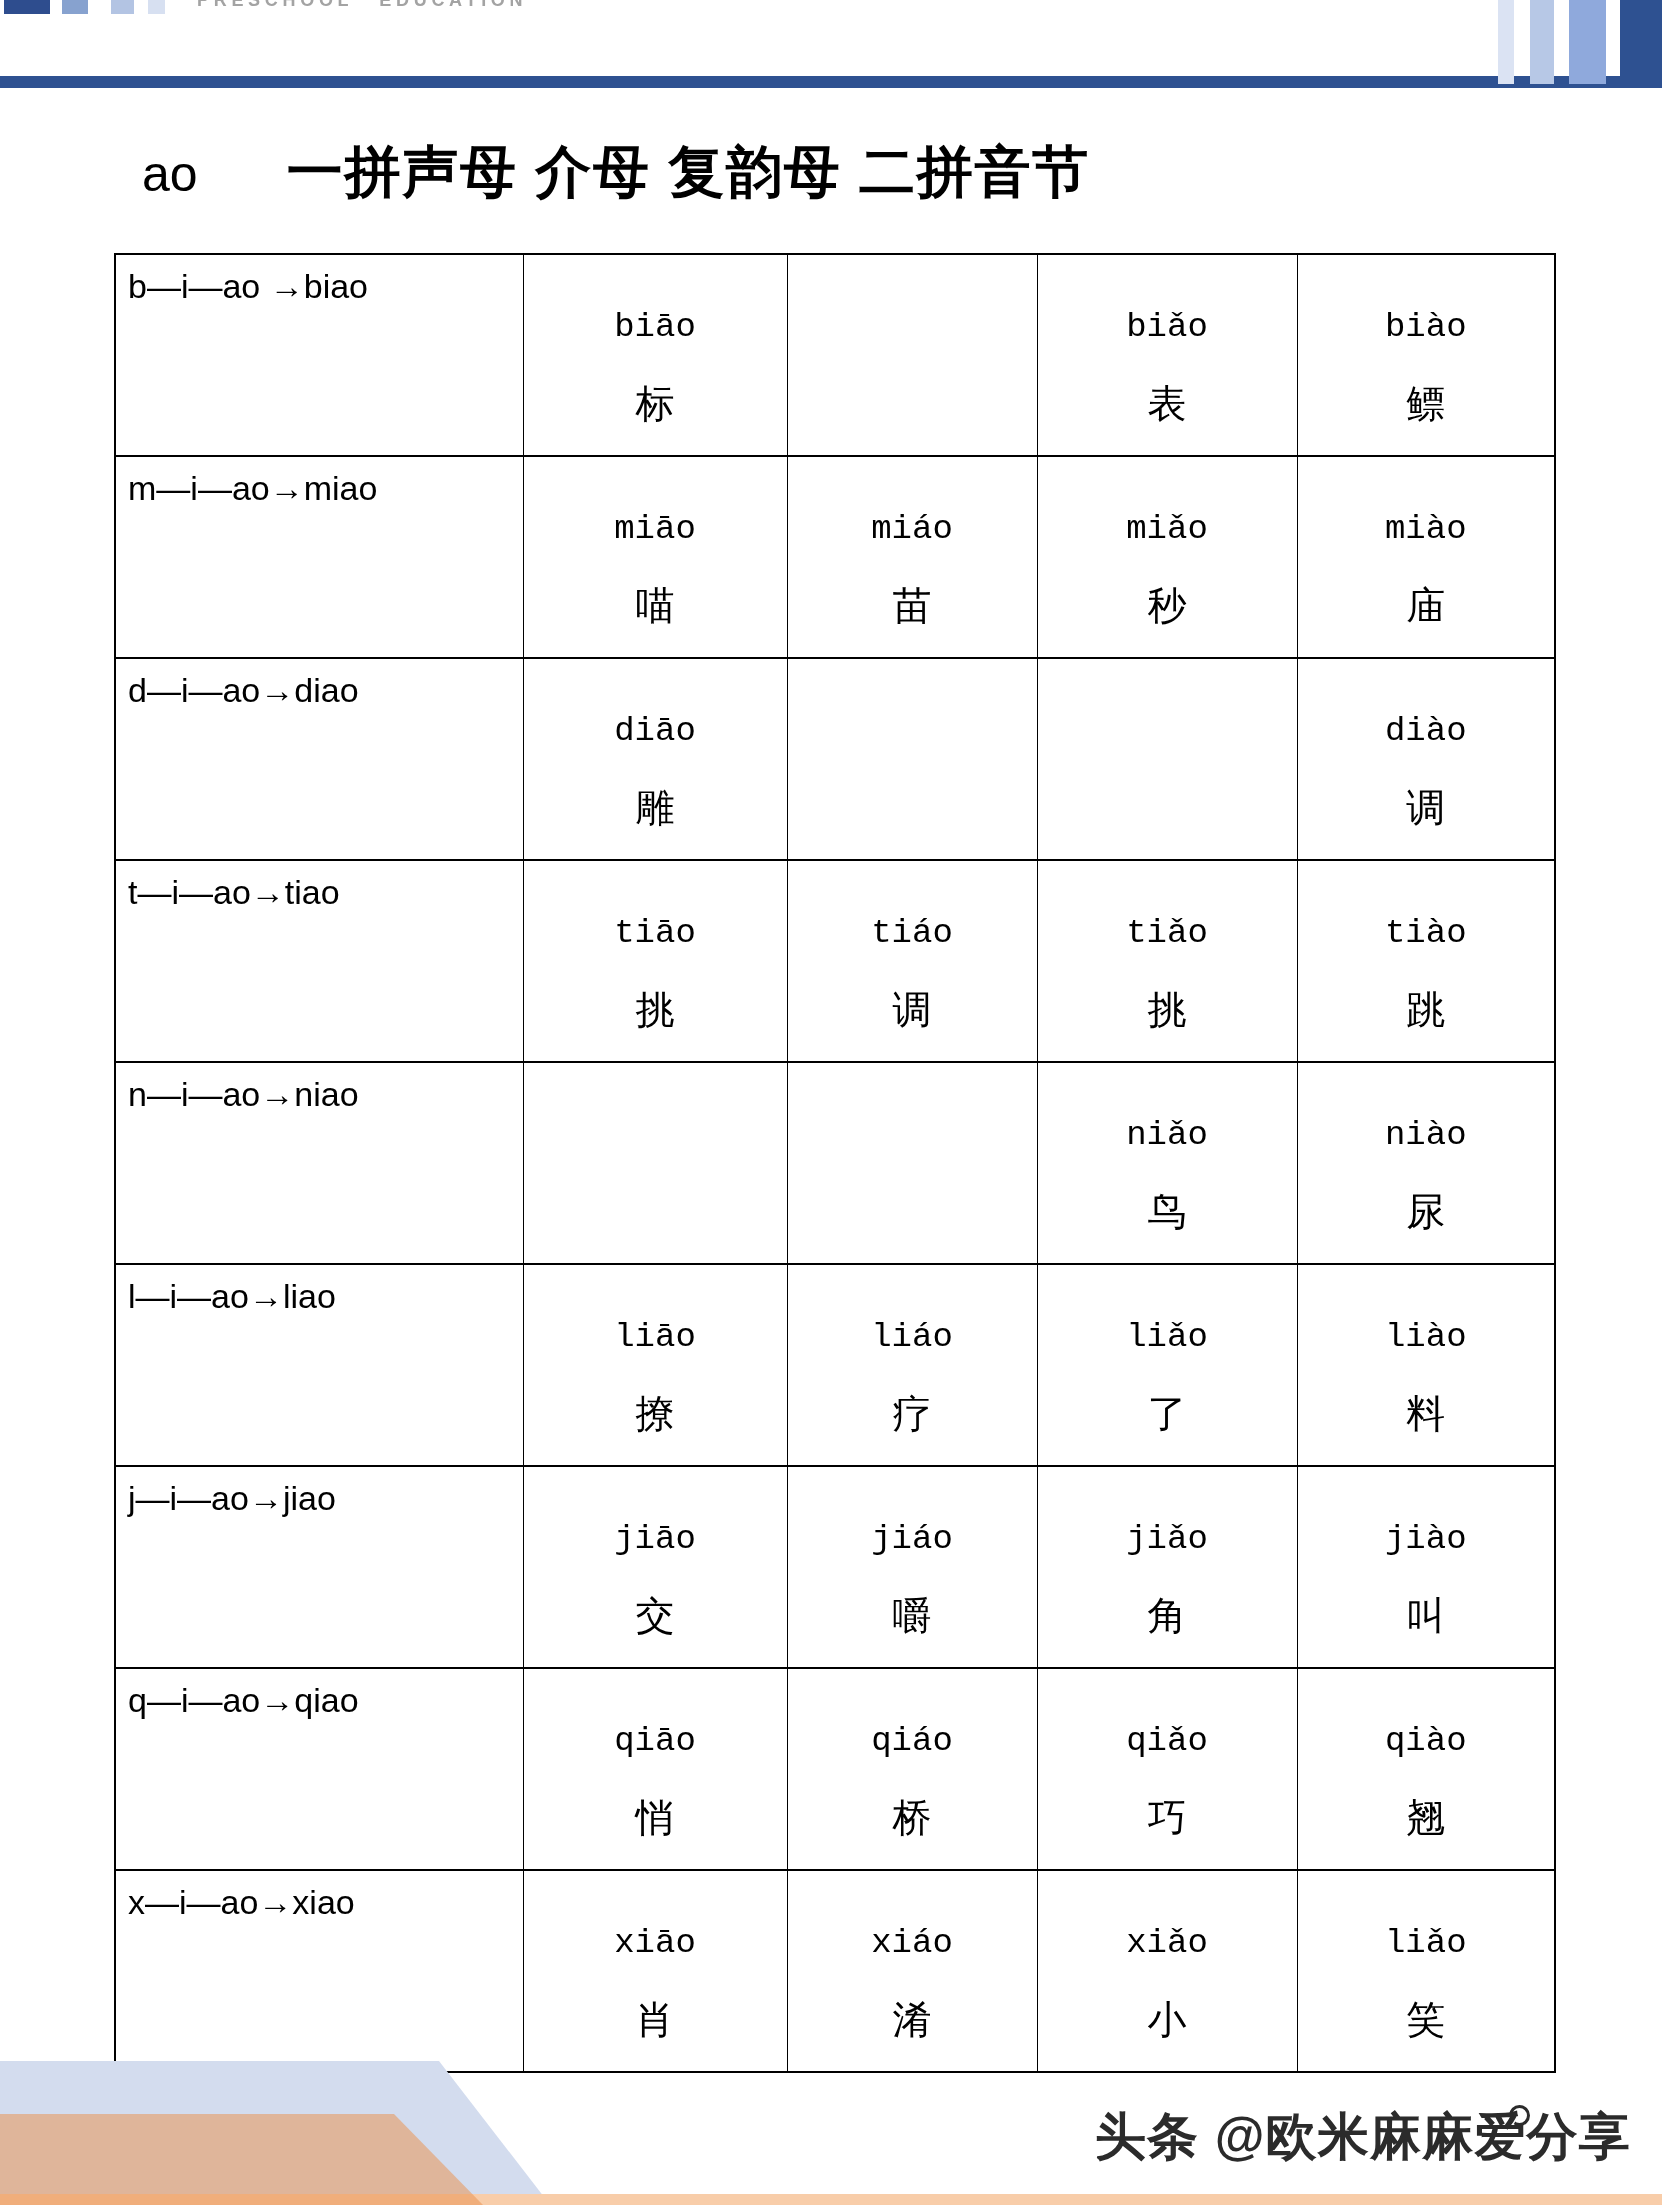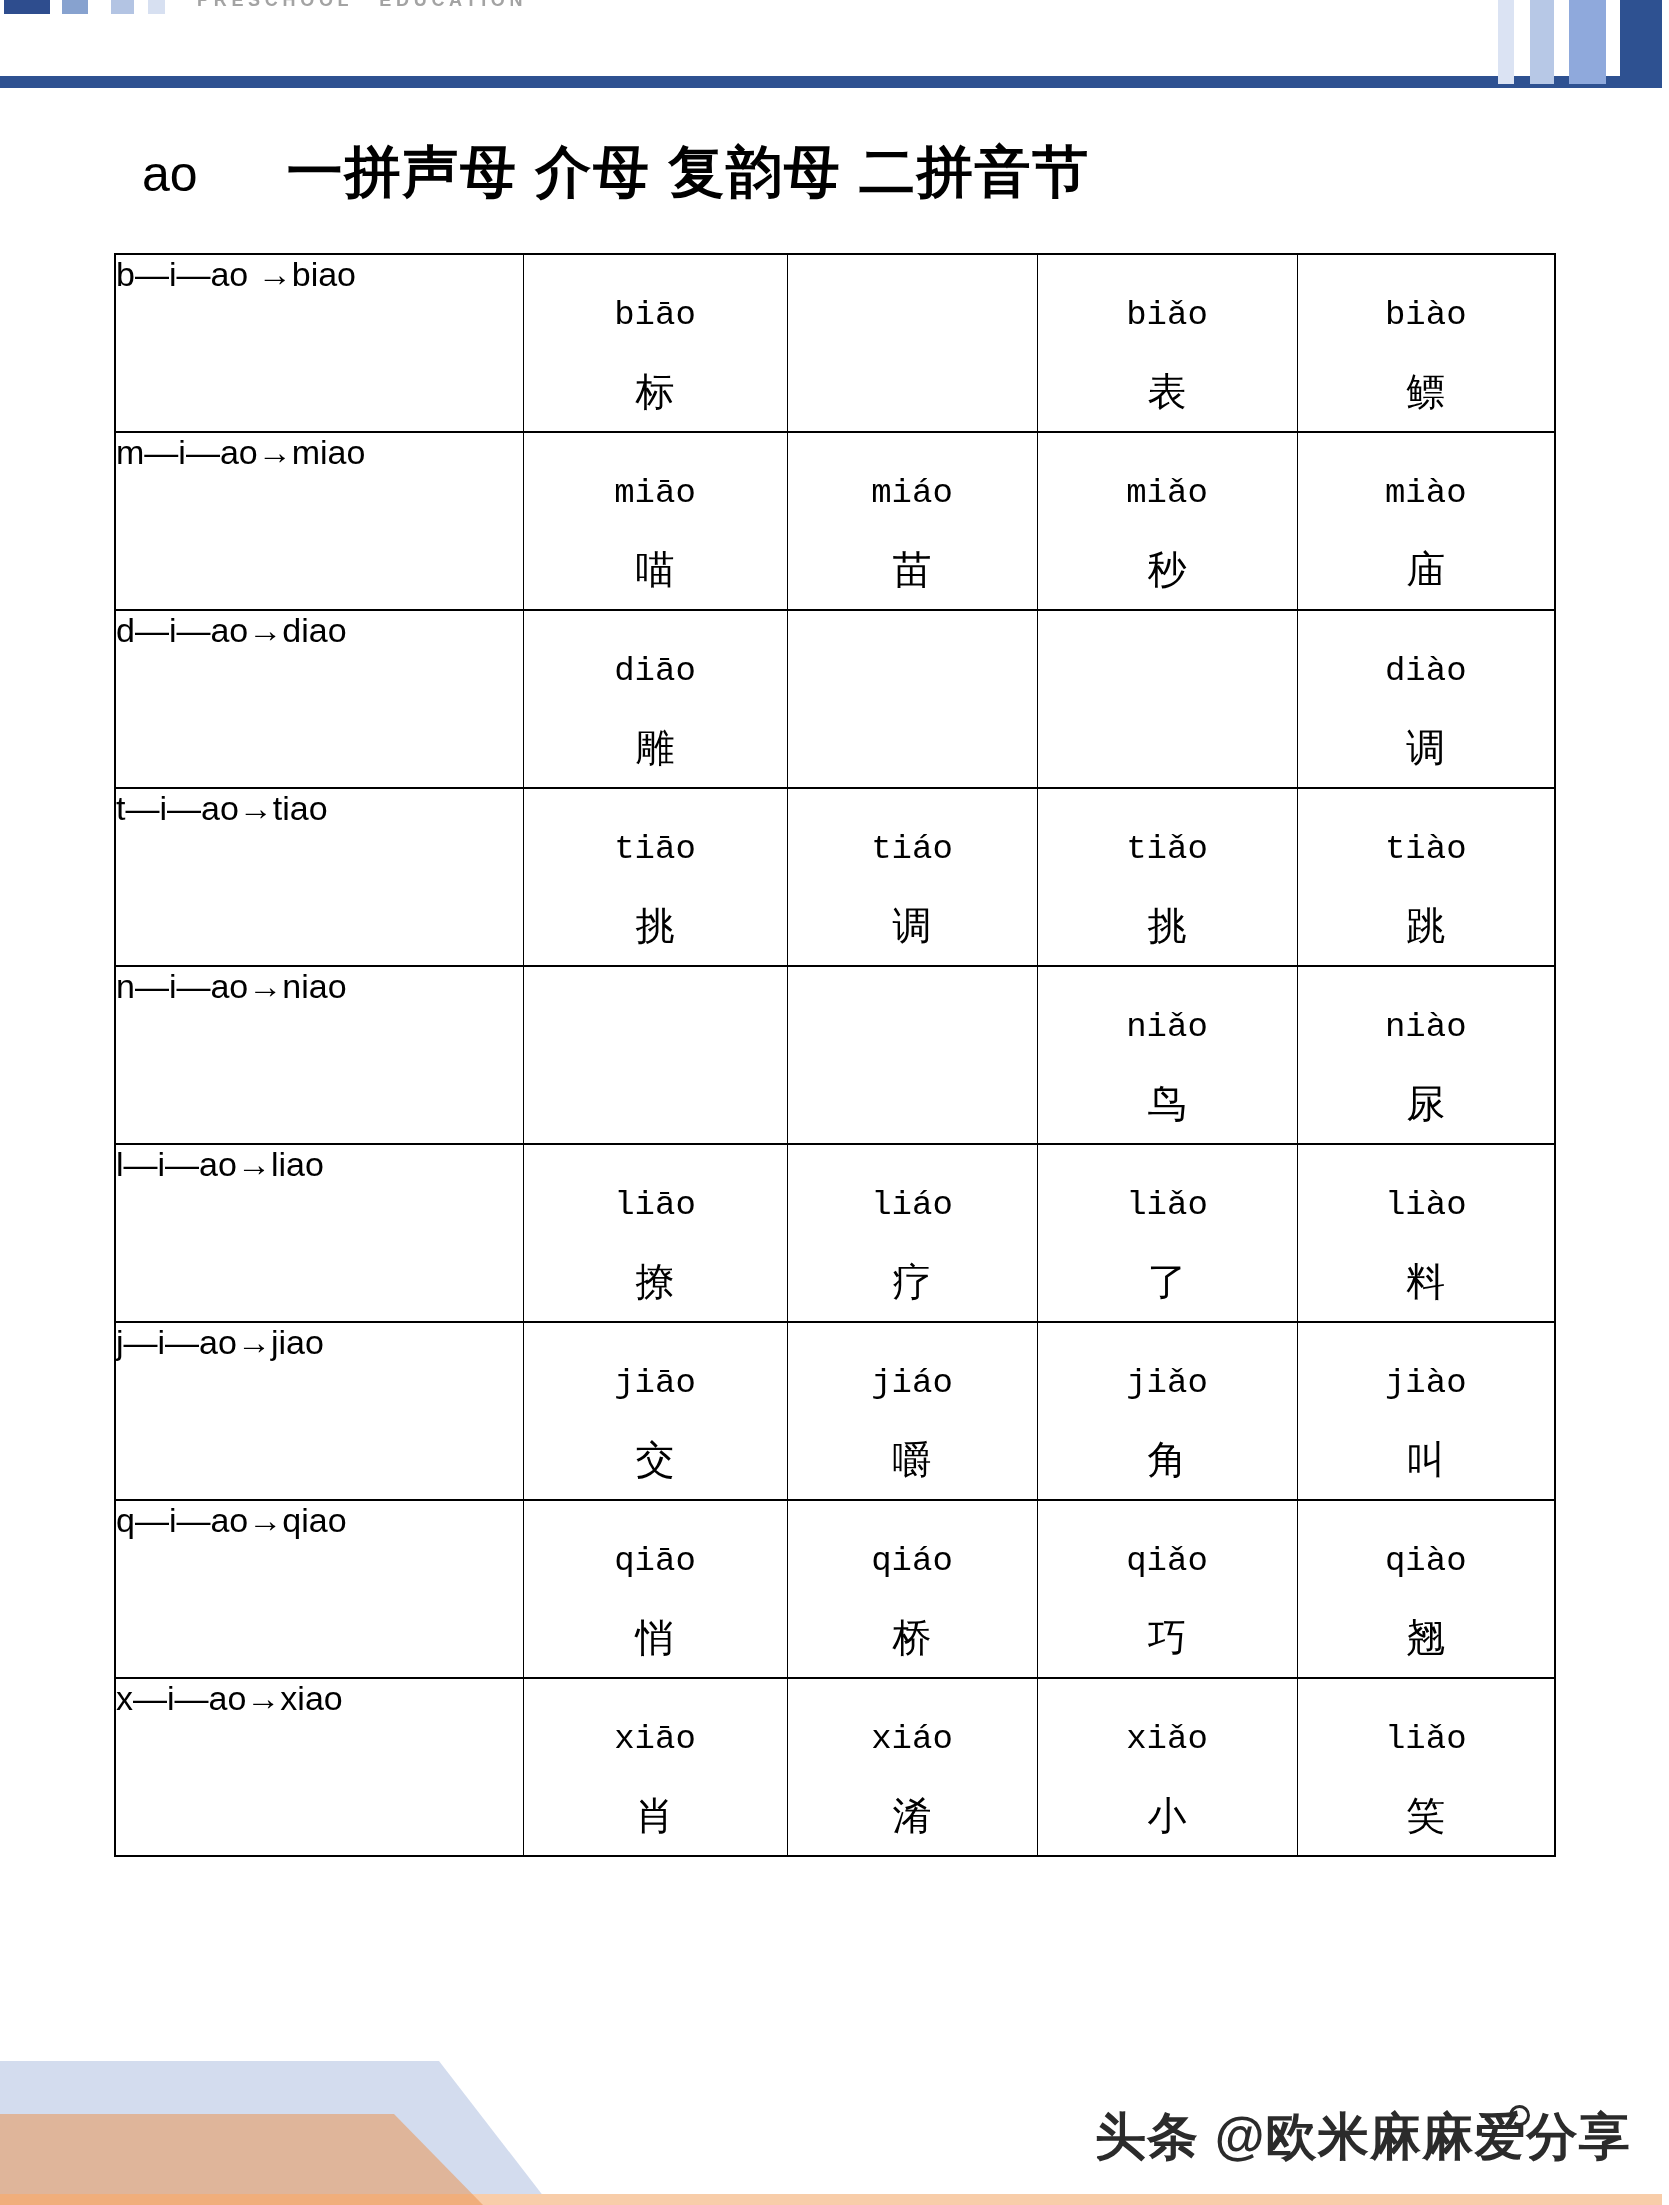--- a/index.html
+++ b/index.html
@@ -40,21 +40,21 @@
   
   table.ptable{
     position:absolute;left:114px;top:253px;
     width:1440px;border-collapse:collapse;table-layout:fixed;
     background:#fff;
   }
   table.ptable{border:2.4px solid #000;}
   table.ptable td{
     border-left:1.8px solid #000;border-right:1.8px solid #000;
     border-top:2.4px solid #000;border-bottom:2.4px solid #000;
-    height:176px;vertical-align:top;padding:0;overflow:hidden;
+    height:176px;vertical-align:top;padding:12px;overflow:hidden;
   }
   td.fcell{
     text-align:left;padding-left:25px;padding-top:43px;
     font-size:34px;color:#000;white-space:nowrap;
   }
   td.tcell{text-align:center;}
   .py{
     margin-top:43px;font-size:34px;line-height:1.05;color:#000;
     font-family:Liberation Mono, monospace;
   }

